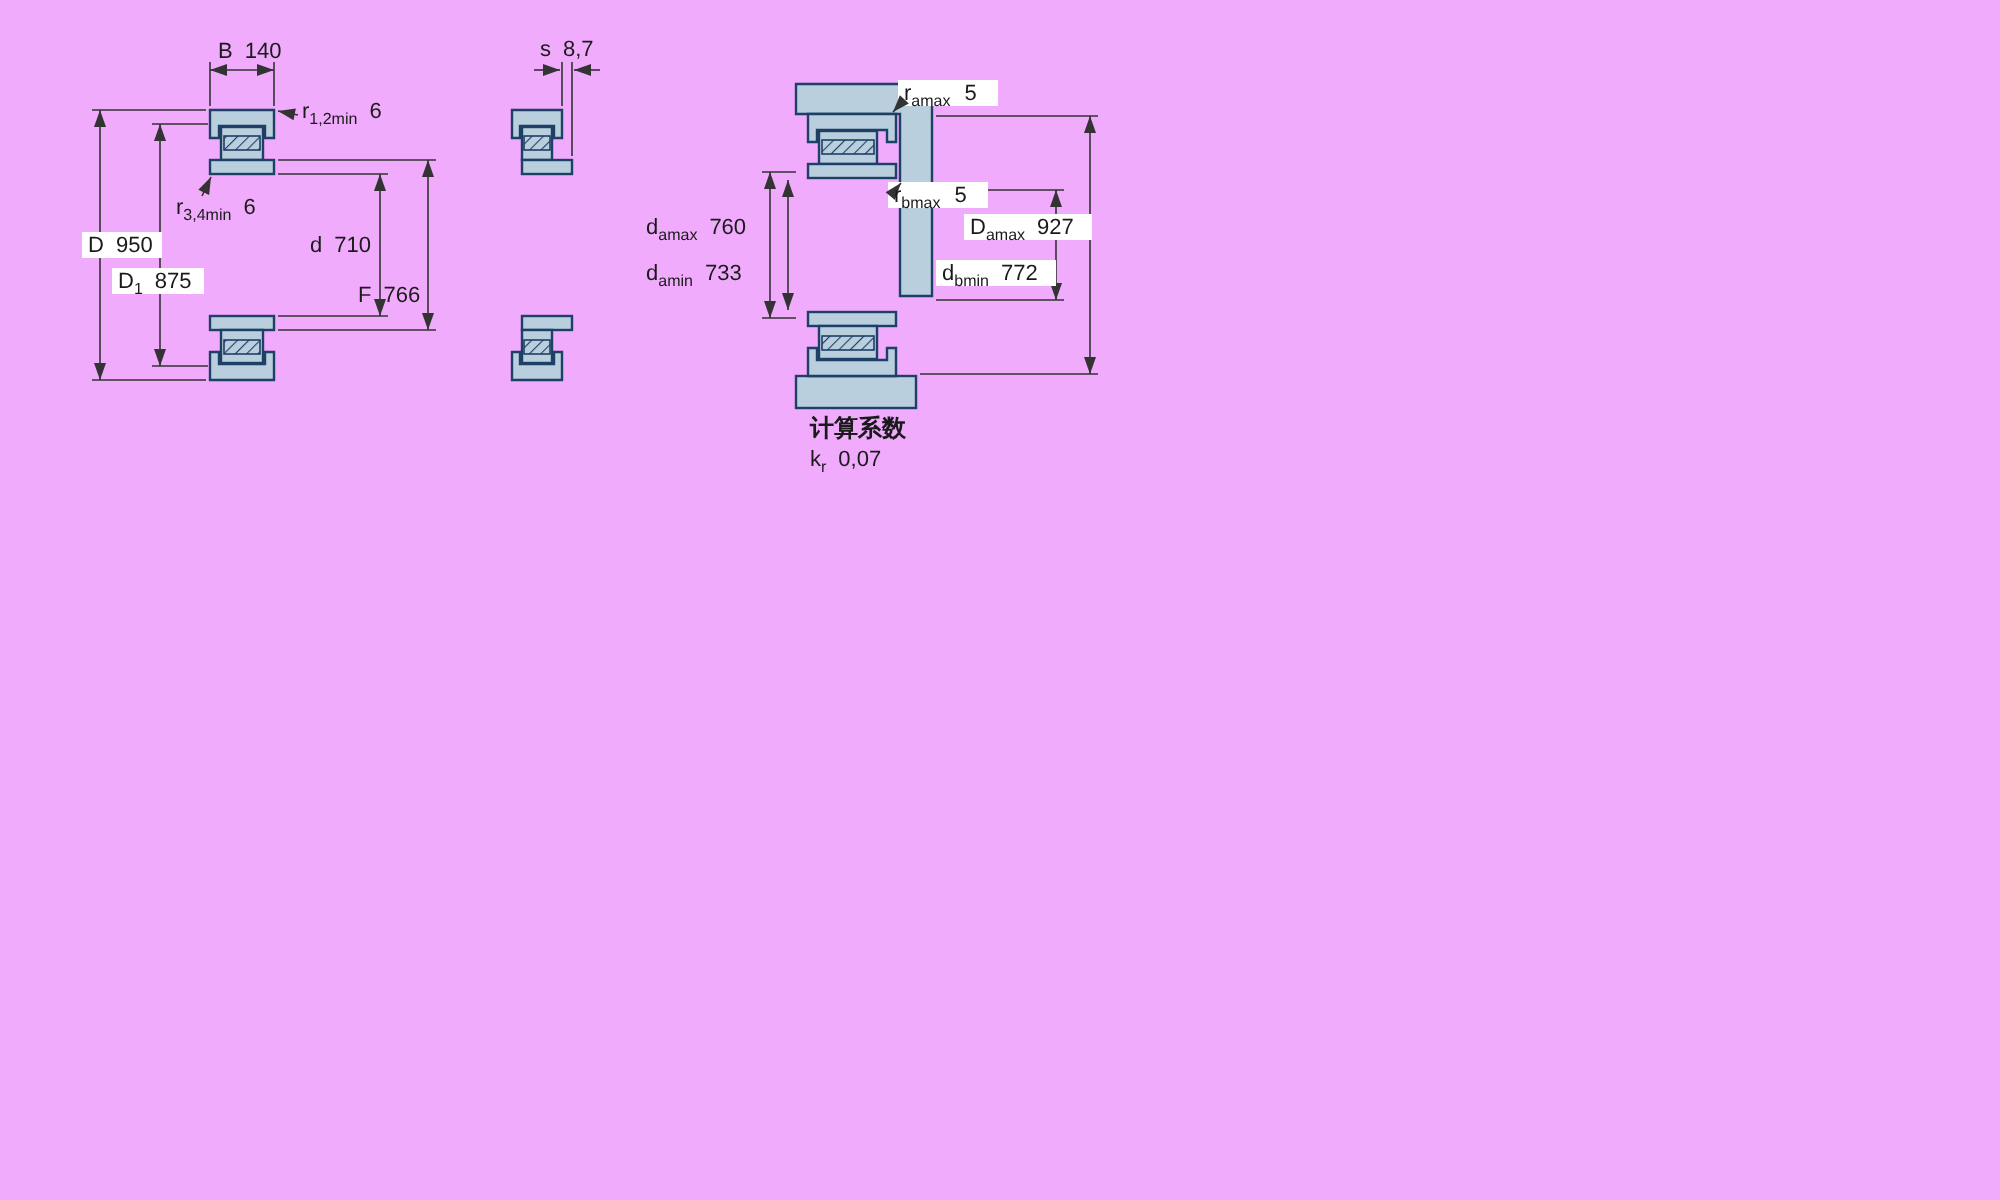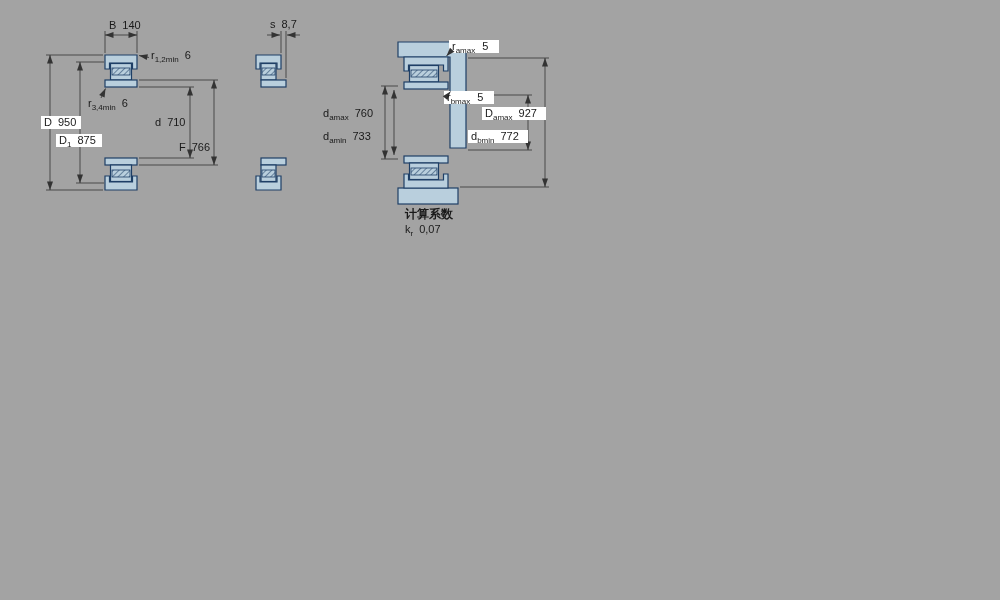--- a/index.html
+++ b/index.html
@@ -1,16 +1,16 @@
 <!DOCTYPE html>
 <html><head>
 <meta charset="utf-8">
 <style>
   html,body{margin:0;padding:0;background:#ffffff;}
-  #stage{position:relative;width:1000px;height:600px;background:#a3a3a3;overflow:hidden;
+  #stage{position:relative;width:1000px;height:600px;background:#f0abfc;overflow:hidden;
          font-family:"Liberation Sans","DejaVu Sans",sans-serif;}
   svg text{font-family:"Liberation Sans","DejaVu Sans",sans-serif;font-size:11px;fill:#1a1a1a;}
   svg text .sub{font-size:8px;}
   .calc-head{font-size:12px;font-weight:bold;}
 </style>
 </head>
 <body>
 
 <div id="stage">
 <svg width="1000" height="600" viewBox="0 0 1000 600">

